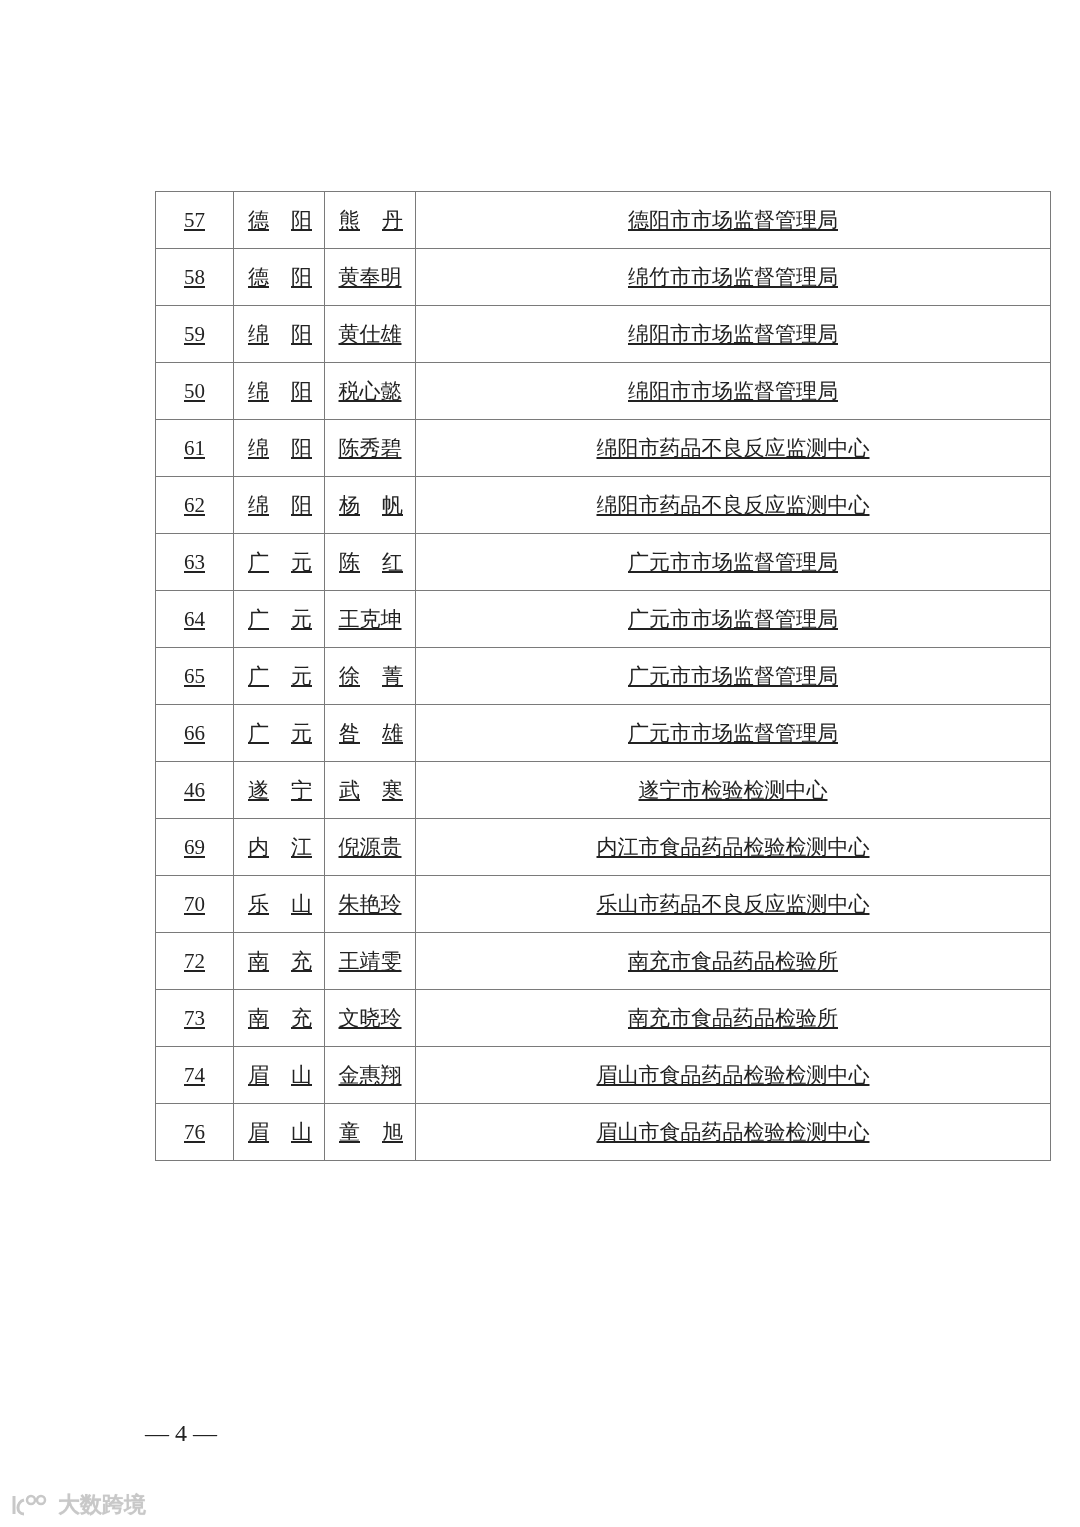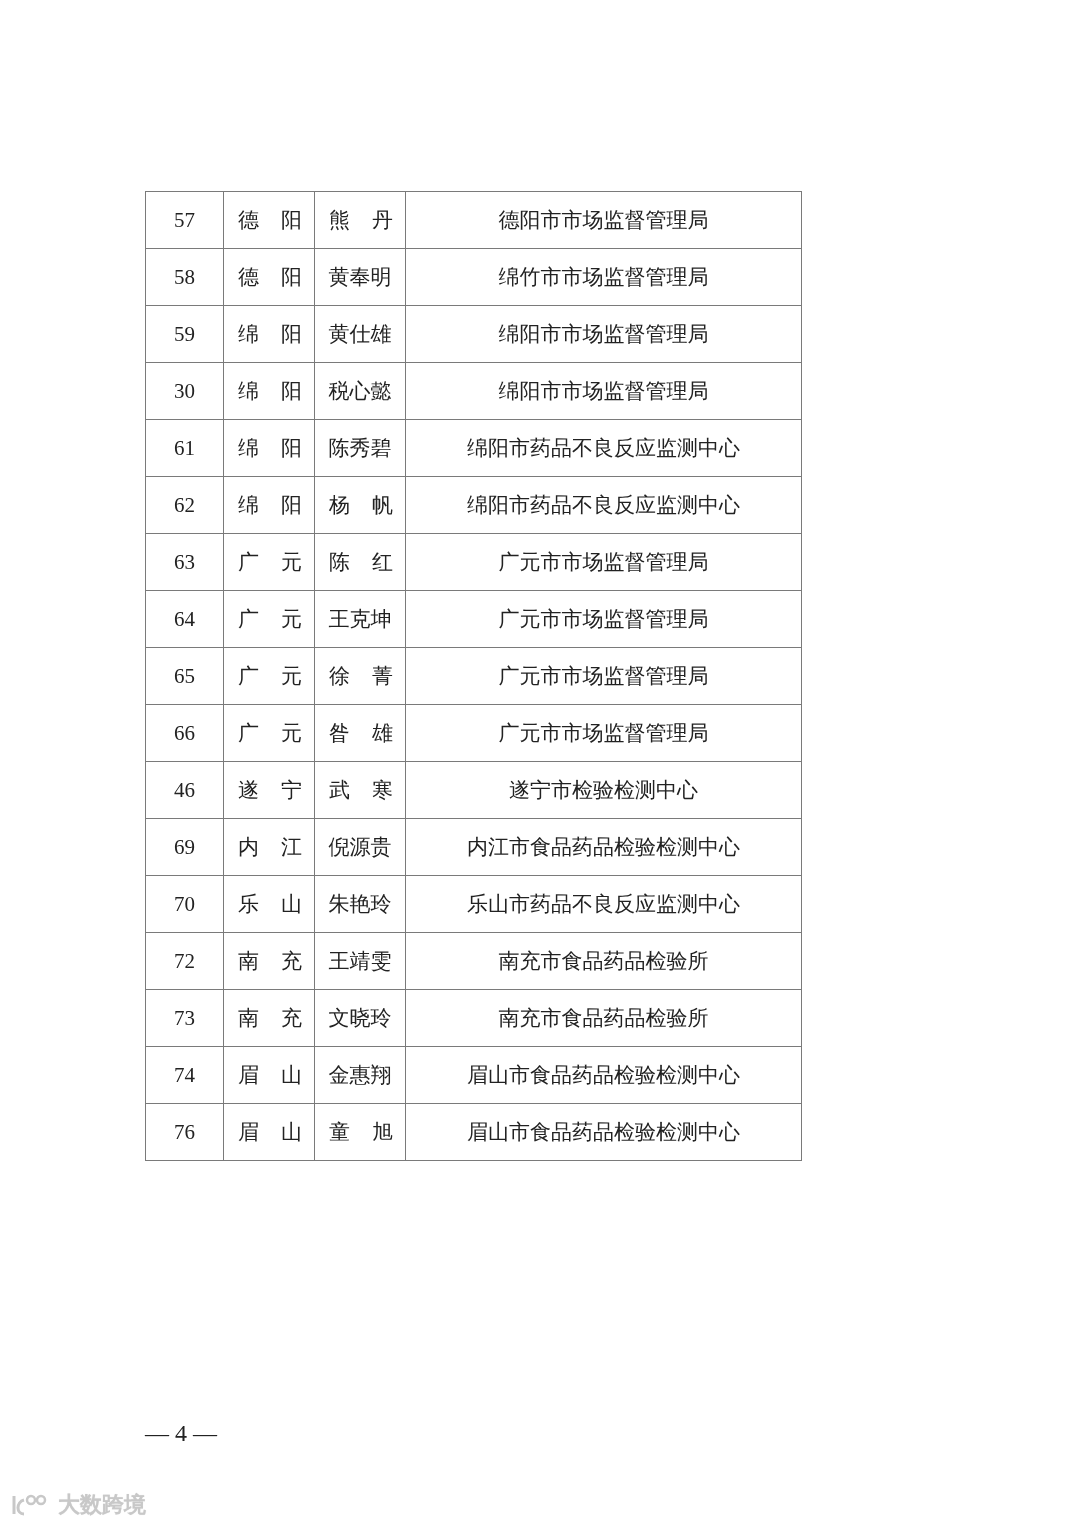--- a/index.html
+++ b/index.html
@@ -10,25 +10,26 @@
     body {
       width: 1080px;
       height: 1527px;
       position: relative;
       overflow: hidden;
       font-family: "DejaVu Sans", "Liberation Sans", sans-serif;
       color: #222222;
     }
     .doc-table {
       position: absolute;
-      left: 145px;
+      left: 155px;
       top: 191px;
-      width: 657px;
+      width: 896px;
       border-collapse: collapse;
       table-layout: fixed;
+      text-decoration: underline;
     }
     .doc-table td {
       border: 1.5px solid #7a7a7a;
       height: 56px;
       padding: 0;
       text-align: center;
       vertical-align: middle;
       font-size: 21px;
       color: #222222;
     }
@@ -121,21 +122,21 @@
             <span>绵</span>
             <span>阳</span>
           </div>
         </td>
         <td>
           <div class=""><span>黄仕雄</span></div>
         </td>
         <td class="org-text">绵阳市市场监督管理局</td>
       </tr>
       <tr>
-        <td class="cell-no">30</td>
+        <td class="cell-no">50</td>
         <td>
           <div class="spread">
             <span>绵</span>
             <span>阳</span>
           </div>
         </td>
         <td>
           <div class=""><span>税心懿</span></div>
         </td>
         <td class="org-text">绵阳市市场监督管理局</td>

